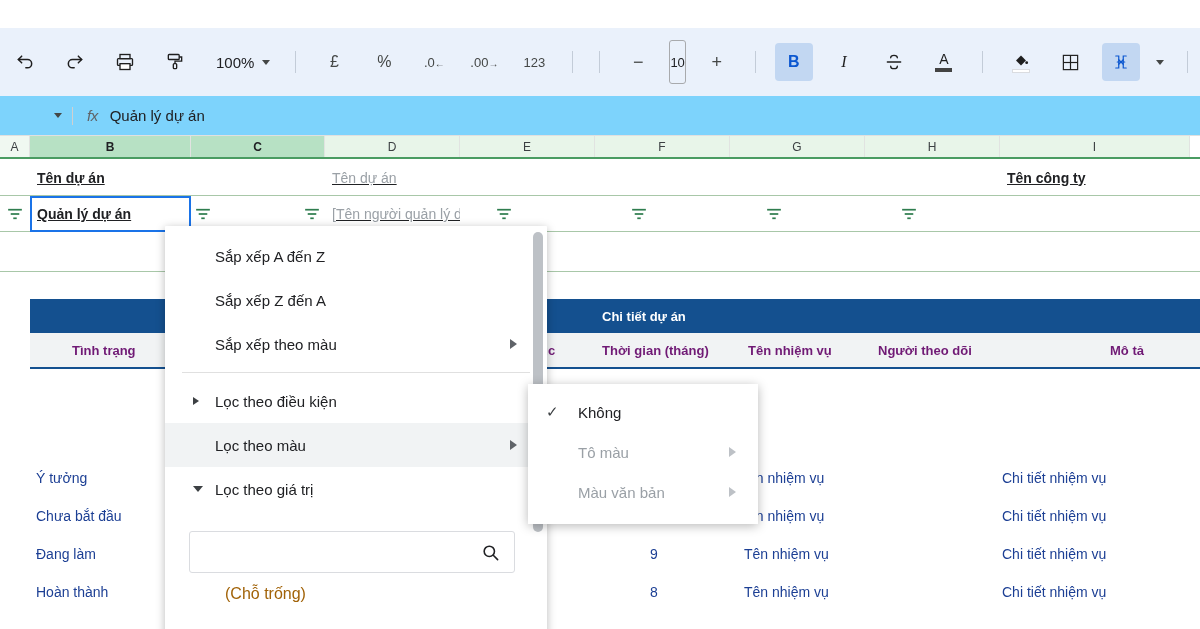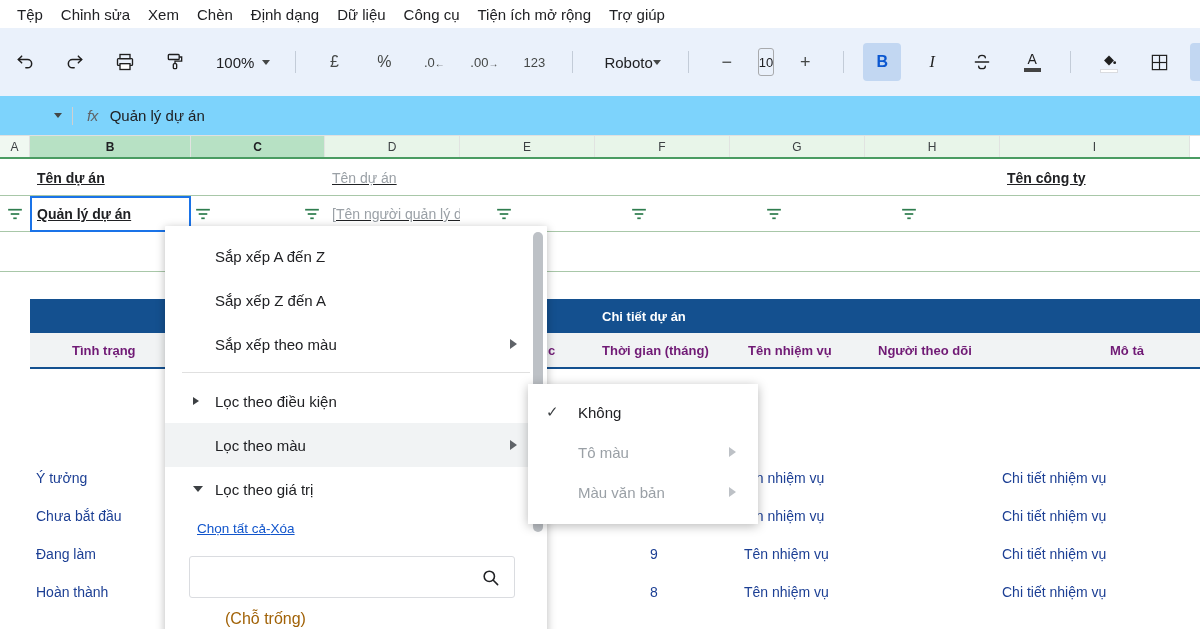--- a/index.html
+++ b/index.html
@@ -39,21 +39,21 @@
     height: 32px; display: flex; align-items: center; gap: 8px; padding: 0 6px 0 10px;
     border-radius: 4px; font-size: 15px; color: #202124; cursor: default;
   }
   .tb-font {
     height: 32px; display: flex; align-items: center; justify-content: space-between;
     width: 128px; padding: 0 8px 0 12px; border-radius: 4px; font-size: 15px; cursor: default;
   }
   .caret { width: 0; height: 0; border-left: 4.5px solid transparent; border-right: 4.5px solid transparent;
            border-top: 5px solid #444746; }
   .fontsize-box {
-    width: 42px; height: 28px; border: 1px solid #a8aaad; border-radius: 3px;
+    width: 42px; height: 44px; border: 1px solid #a8aaad; border-radius: 3px;
     display: flex; align-items: center; justify-content: flex-end;
     font-size: 13px; background: #eaf1fb; color: #202124;
   }
   .tb-small { font-size: 13px; color: #444746; }
 
   
   .formulabar {
     position: absolute; top: 96px; left: 0; width: 1200px; height: 40px;
     background: #7dd3fc; display: flex; align-items: center; border-bottom: 1px solid #e0e0e0;
   }
@@ -167,31 +167,20 @@
               width: 0; height: 0; border-top: 5px solid transparent; border-bottom: 5px solid transparent;
               border-left: 7px solid #bdc1c6; }
 
   svg { display: block; }
 </style>
 </head>
 <body>
 
 <div id="app">
 
-  <div class="menubar">
-    <div class="mi">Tệp</div>
-    <div class="mi">Chỉnh sửa</div>
-    <div class="mi">Xem</div>
-    <div class="mi">Chèn</div>
-    <div class="mi">Định dạng</div>
-    <div class="mi">Dữ liệu</div>
-    <div class="mi">Công cụ</div>
-    <div class="mi">Tiện ích mở rộng</div>
-    <div class="mi">Trợ giúp</div>
-  </div>
 
   <div class="toolbar">
     <div class="tb-btn">
       <svg width="20" height="20" viewBox="0 0 24 24" fill="none" stroke="#1f1f1f" stroke-width="1.8" stroke-linecap="round" stroke-linejoin="round">
         <path d="M4 9h11a5 5 0 0 1 0 10h-2"></path>
           <polyline points="8 5 4 9 8 13"></polyline>
       </svg>
     </div>
     <div class="tb-btn">
       <svg width="20" height="20" viewBox="0 0 24 24" fill="none" stroke="#1f1f1f" stroke-width="1.8" stroke-linecap="round" stroke-linejoin="round">
@@ -231,24 +220,20 @@
     </div>
     <div class="tb-btn">
       <span class="tb-small">
         <span>.00</span><span style="font-size:10px">→</span>
       </span>
     </div>
     <div class="tb-btn">
       <span class="tb-small">123</span>
     </div>
     <div class="tb-sep"></div>
-    <div class="tb-font">
-      <span>Roboto</span>
-      <span class="caret"></span>
-    </div>
     <div class="tb-sep"></div>
     <div class="tb-btn">
       <span style="font-size:18px;color:#444746">−</span>
     </div>
     <div class="fontsize-box">
       <span>10</span>
     </div>
     <div class="tb-btn">
       <span style="font-size:18px;color:#444746">+</span>
     </div>
@@ -492,23 +477,20 @@
       <span>Lọc theo điều kiện</span>
     </div>
     <div class="fm-item hover">
       <span>Lọc theo màu</span>
       <span class="fm-arrow"></span>
     </div>
     <div class="fm-item">
       <span class="fm-tri down"></span>
       <span>Lọc theo giá trị</span>
     </div>
-    <div class="fm-links">
-      <a>Chọn tất cả</a><span style="color:#1155cc;text-decoration:underline">-</span><a>Xóa</a>
-    </div>
     <div class="fm-search">
       <svg width="19" height="19" viewBox="0 0 24 24" fill="none" stroke="#202124" stroke-width="2" stroke-linecap="round">
         <circle cx="10.5" cy="10.5" r="6.5"></circle>
           <line x1="15.5" y1="15.5" x2="21" y2="21"></line>
       </svg>
     </div>
     <div class="fm-blank">(Chỗ trống)</div>
     <div class="fm-scrollbar">
       <div class="fm-thumb"></div>
     </div>

